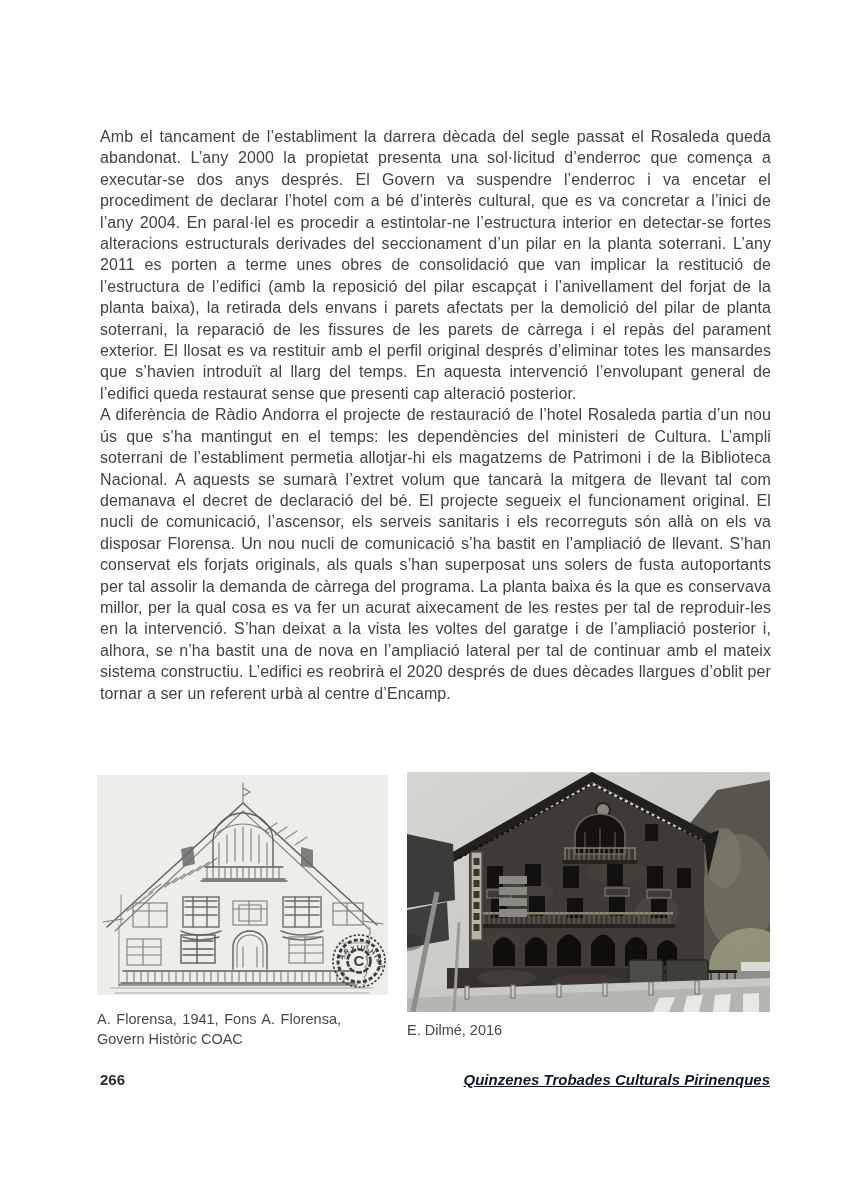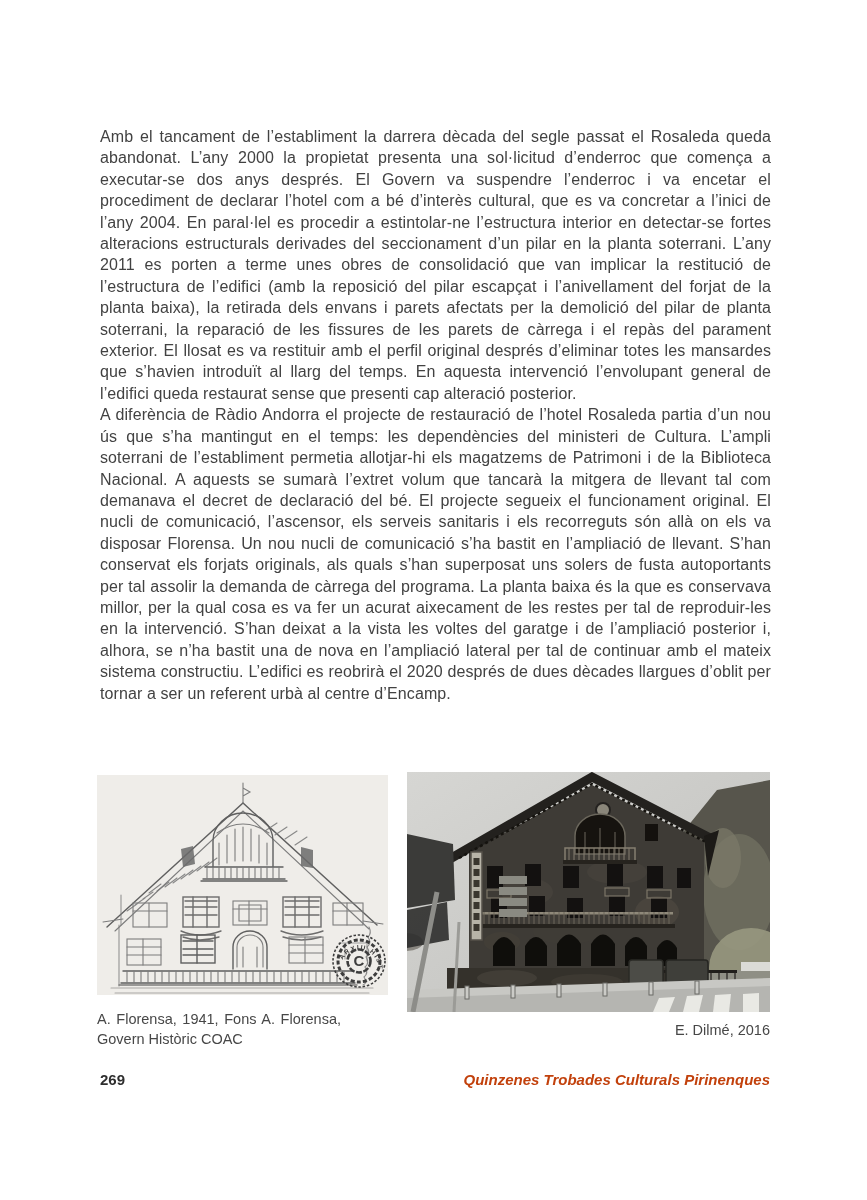--- a/index.html
+++ b/index.html
@@ -31,21 +31,20 @@
     position: absolute;
   }
   .fig-sketch { left: 97px; top: 775px; width: 291px; }
   .fig-photo  { left: 407px; top: 772px; width: 363px; }
   .fig-sketch svg, .fig-photo svg { display: block; }
   .caption {
     font-size: 14.5px;
     line-height: 20px;
     color: #474747;
     margin-top: 14px;
-    text-align: right;
   }
   .fig-sketch .caption {
     width: 244px;
     text-align: justify;
   }
   .fig-photo .caption {
     margin-top: 8px;
   }
   .footer {
     position: absolute;
@@ -58,21 +57,22 @@
   }
   .page-number {
     font-weight: 700;
     font-size: 15px;
     color: #2e2e2e;
   }
   .running-title {
     font-weight: 700;
     font-style: italic;
     font-size: 15px;
-    color: #c2410c;
+    color: #0f172a;
+    text-decoration: underline;
   }
   .sk { stroke: #7d7d7d; fill: none; stroke-width: 1.1; stroke-linecap: round; }
   .skd { stroke: #5f5f5f; fill: none; stroke-width: 1.4; stroke-linecap: round; }
   .skf { fill: #6a6a6a; stroke: none; }
 </style>
 </head>
 <body>
 
 <div class="page">
 
@@ -306,17 +306,17 @@
         <rect x="92" y="104" width="28" height="8"></rect>
         <rect x="92" y="115" width="28" height="8"></rect>
         <rect x="92" y="126" width="28" height="8"></rect>
         <rect x="92" y="137" width="28" height="8"></rect>
       </g>
     </svg>
     <figcaption class="caption">E. Dilmé, 2016</figcaption>
   </figure>
 
   <footer class="footer">
-    <span class="page-number">269</span>
+    <span class="page-number">266</span>
     <span class="running-title">Quinzenes Trobades Culturals Pirinenques</span>
   </footer>
 
 </div>
 
 </body></html>

